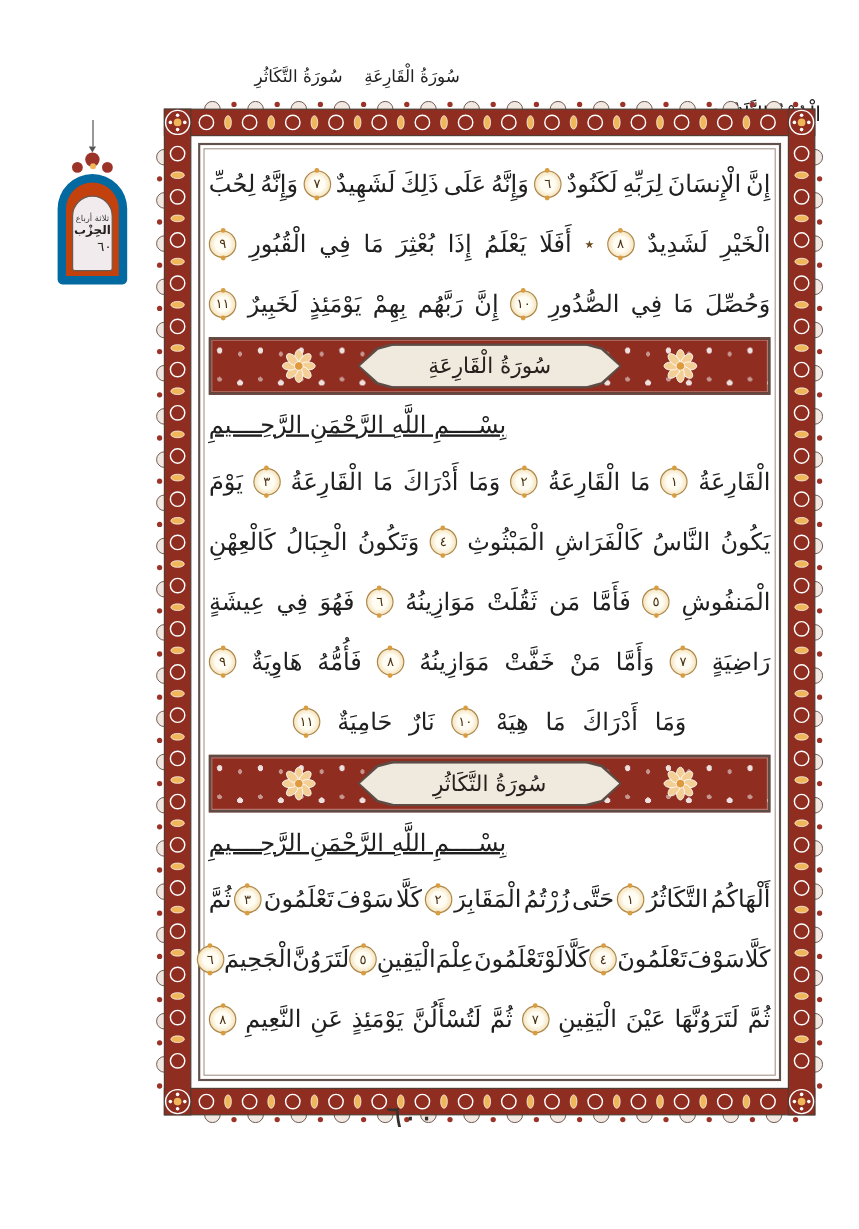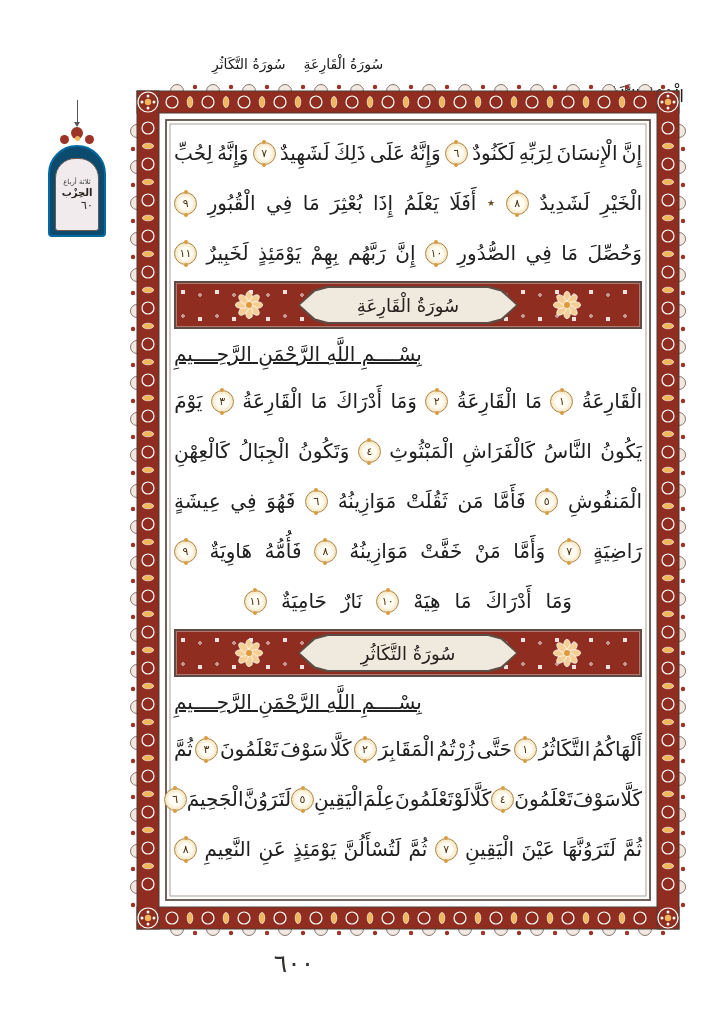--- a/index.html
+++ b/index.html
@@ -14,21 +14,21 @@
   
   .medallion{position:absolute;left:46px;top:100px;width:62px;text-align:center;}
   .stem{width:0;height:22px;border-left:1px solid #555;margin:0 auto;}
   .stem-tip{width:0;height:0;margin:0 auto;border-left:3px solid transparent;border-right:3px solid transparent;border-top:5px solid #555;}
   .crest{position:relative;height:20px;}
   .crest i{position:absolute;border-radius:50%;background:#9b3328;}
   .crest .c1{width:12px;height:12px;left:25px;top:0;}
   .crest .c2{width:9px;height:9px;left:14px;top:8px;}
   .crest .c3{width:9px;height:9px;left:39px;top:8px;}
   .crest .cg{width:5px;height:5px;left:28.5px;top:9px;background:#f0b65a;}
-  .dome{position:relative;width:58px;height:92px;margin:-2px auto 0;background:#0c4a6e;border:2px solid #0369a1;border-radius:29px 29px 4px 4px;box-sizing:border-box;}
+  .dome{position:relative;width:58px;height:92px;margin:-2px auto 0;background:#c2410c;border:7px solid #0369a1;border-radius:29px 29px 4px 4px;box-sizing:border-box;}
   .dome-inner{position:absolute;left:5px;right:5px;top:11px;bottom:4px;background:#f1ebee;border:1px solid #6b5a52;border-radius:20px 20px 3px 3px;display:flex;flex-direction:column;align-items:center;justify-content:center;gap:1px;direction:rtl;}
   .med-small{font-size:7px;color:#3a3a3a;}
   .med-main{font-size:10px;font-weight:bold;color:#26201e;}
   .med-num{font-size:11px;color:#26201e;margin-left:20px;}
   
   #frame-svg{position:absolute;left:130px;top:84px;}
   
   .page-inner{position:absolute;left:174px;top:128px;width:468px;height:764px;direction:rtl;}
   .line{display:flex;justify-content:space-between;align-items:center;height:50px;font-size:20px;white-space:nowrap;}
   .line.center{justify-content:center;gap:14px;}
@@ -53,21 +53,21 @@
       clip-path:polygon(0 50%,7% 10%,13% 0,87% 0,93% 10%,100% 50%,93% 90%,87% 100%,13% 100%,7% 90%);
       display:flex;padding:0;}
   .cartouche-inner{margin:2px;flex:1;background:#f0e9dd;
       clip-path:polygon(0 50%,7% 10%,13% 0,87% 0,93% 10%,100% 50%,93% 90%,87% 100%,13% 100%,7% 90%);
       display:flex;align-items:center;justify-content:center;font-size:18px;color:#26201e;}
   .rosette{position:absolute;top:50%;transform:translateY(-50%);}
   .rosette.r1{left:58px;}
   .rosette.r2{right:58px;}
   .bismillah{height:44px;display:flex;align-items:center;justify-content:flex-end;font-size:20px;text-decoration:underline;}
   
-  .page-num{position:absolute;top:949px;left:0;width:588px;text-align:center;font-size:25px;color:#33302e;direction:rtl;}
+  .page-num{position:absolute;top:916px;left:0;width:588px;text-align:center;font-size:25px;color:#33302e;direction:rtl;padding-left:48px;}
 </style>
 </head>
 <body>
 
 <div class="header-right">الْجُزْءُ الثَّلَاثُونَ</div>
 <div class="header-left">
   <span>سُورَةُ الْقَارِعَةِ</span>
   <span>سُورَةُ التَّكَاثُرِ</span>
 </div>
 

